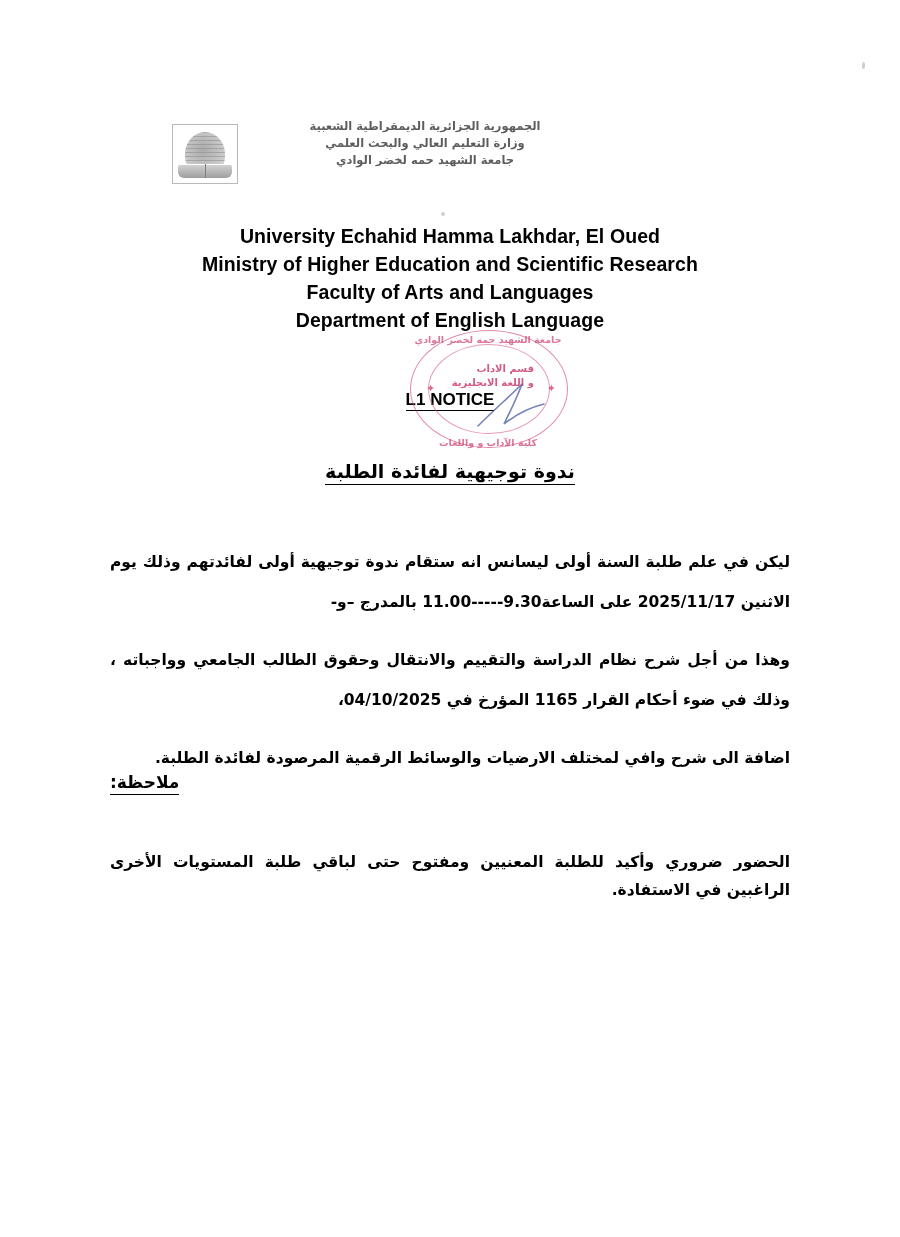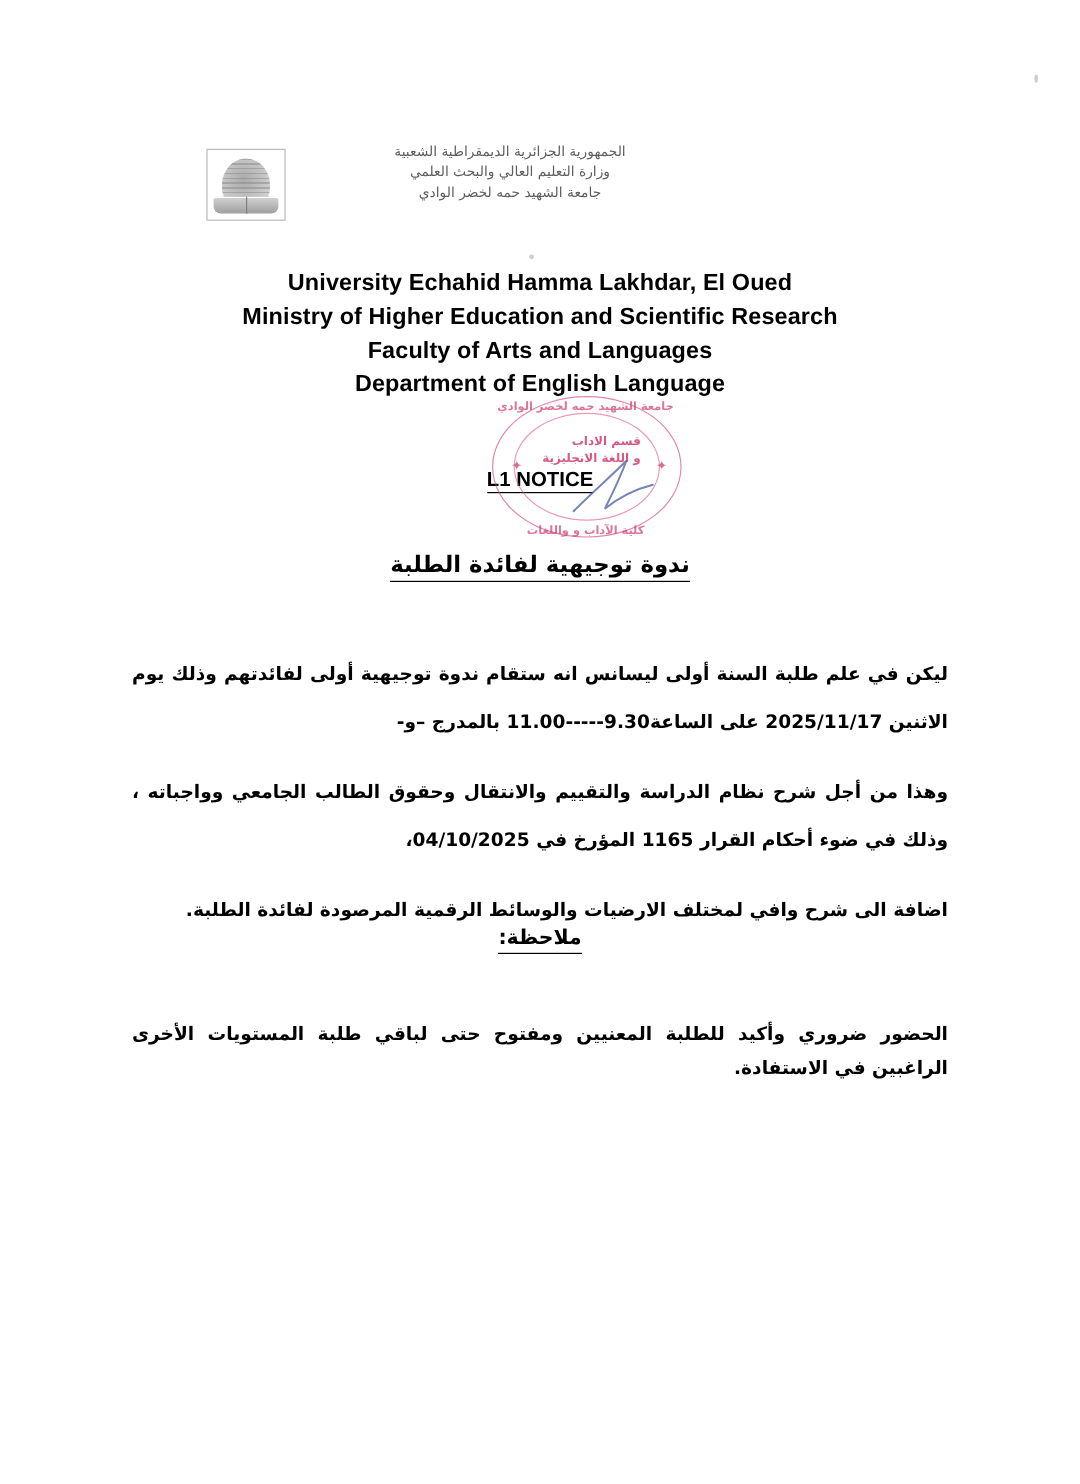--- a/index.html
+++ b/index.html
@@ -25,20 +25,21 @@
     padding: 0;
   }
 
   
   .header-row {
     position: absolute;
     top: 118px;
     left: 0;
     width: 856px;
     height: 80px;
+    font-weight: bold;
   }
 
   .logo-left {
     position: absolute;
     left: 172px;
     top: 6px;
     width: 66px;
     height: 60px;
   }
   .logo-left .frame {
@@ -218,21 +219,21 @@
   .body-wrap p {
     margin: 0 0 18px 0;
   }
 
   .note-label {
     position: absolute;
     top: 772px;
     left: 110px;
     width: 680px;
     direction: rtl;
-    text-align: center;
+    text-align: left;
     font-family: "DejaVu Sans", sans-serif;
     font-weight: bold;
     font-size: 17px;
   }
   .note-label span {
     border-bottom: 1.6px solid #000;
     padding-bottom: 2px;
   }
 
   .note-text {

